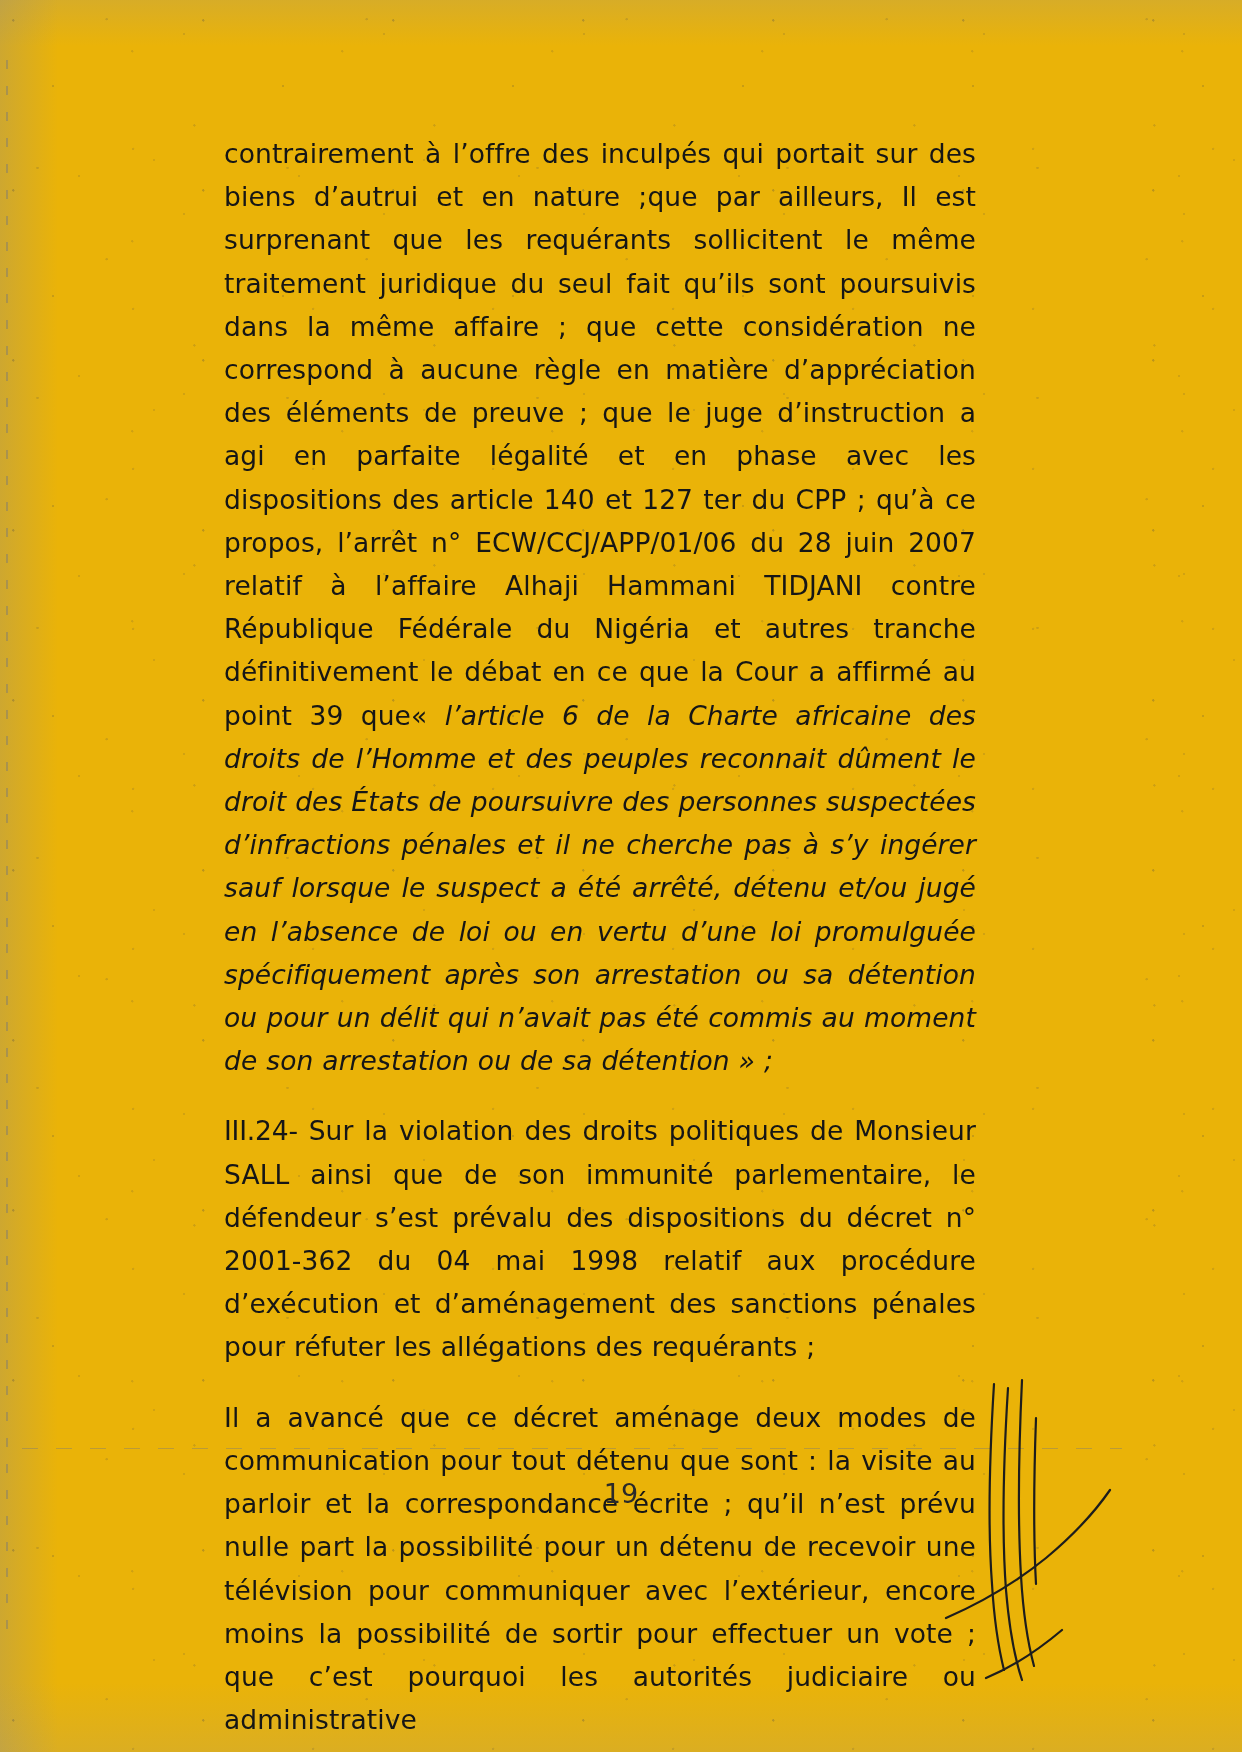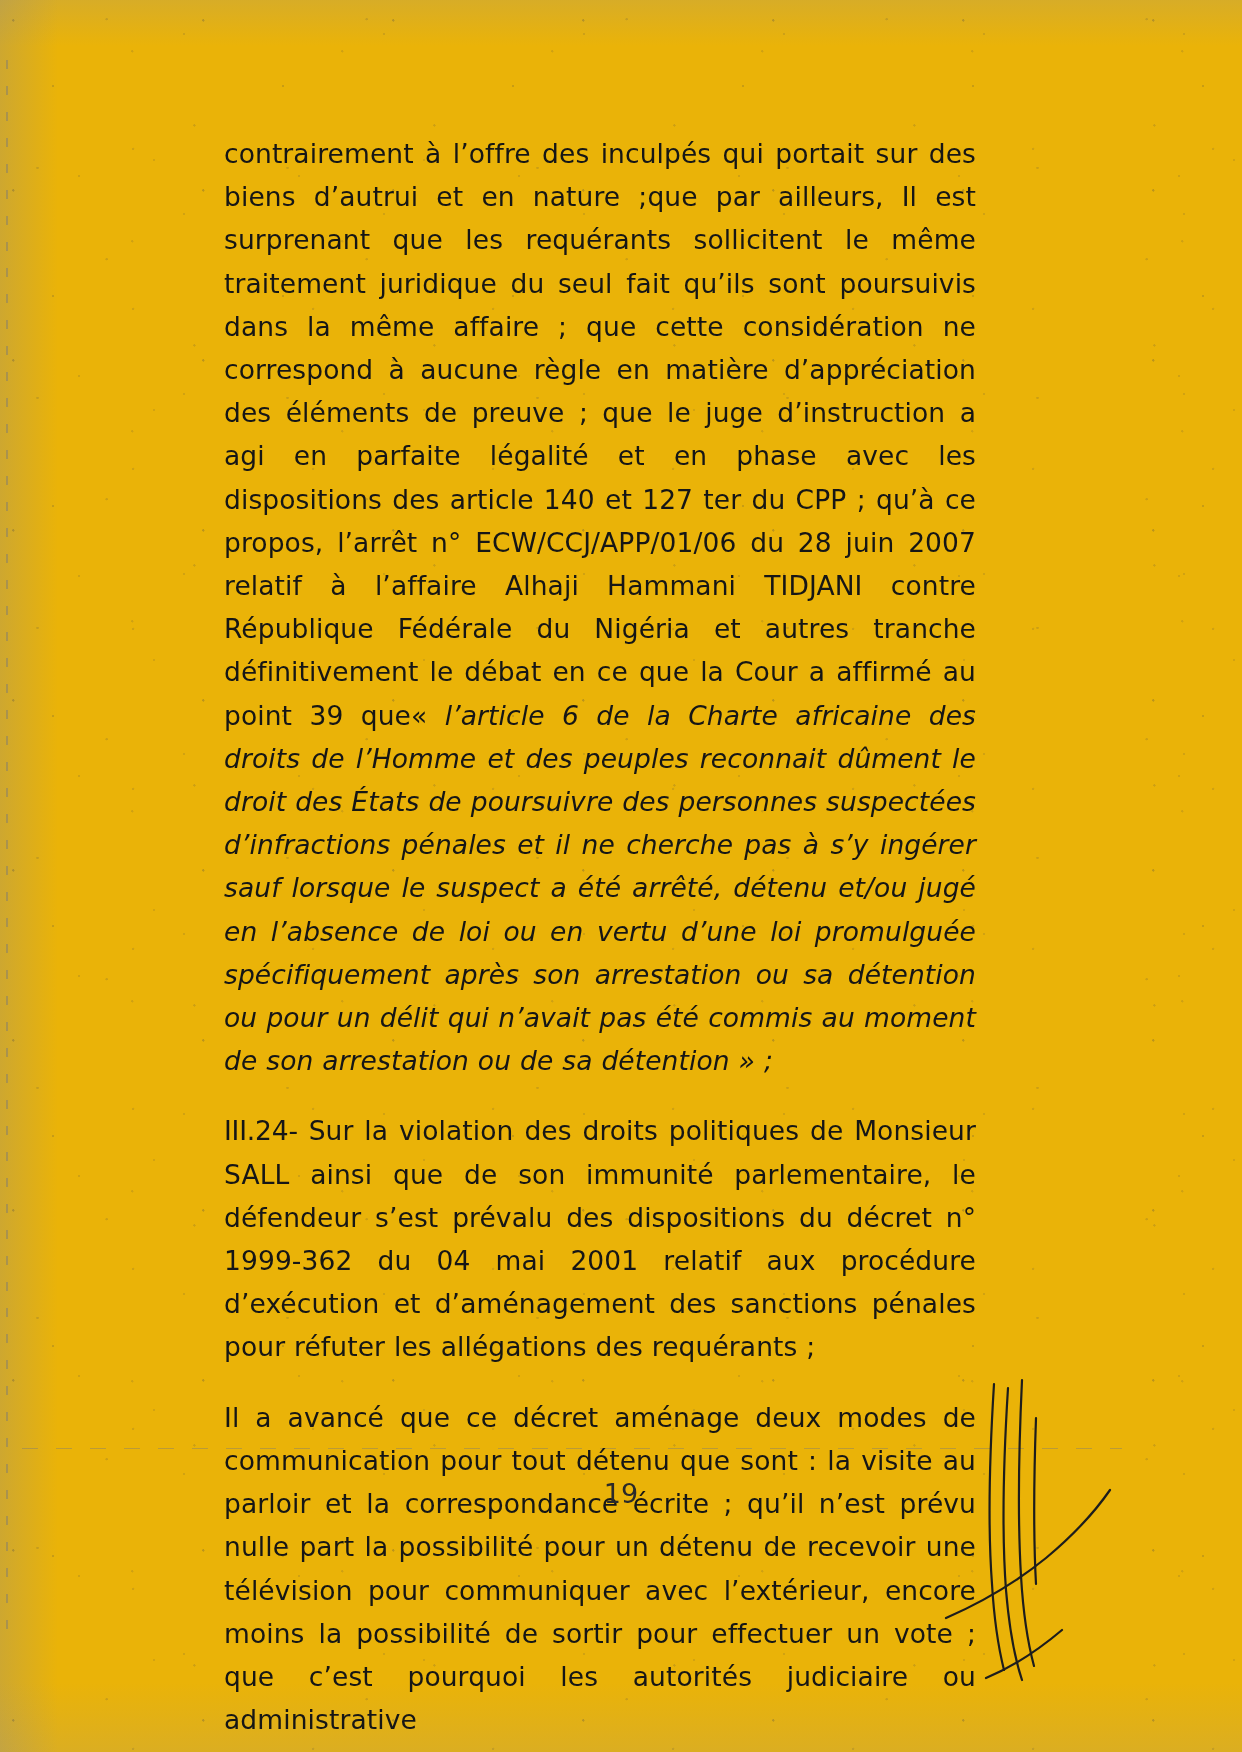--- a/index.html
+++ b/index.html
@@ -128,21 +128,21 @@
   <div class="edge-shade-top"></div>
   <div class="edge-shade-left"></div>
   <div class="edge-shade-bottom"></div>
   <div class="margin-ticks"></div>
   <div class="hairline-bottom"></div>
 
   <div class="content">
 
     <p class="para"><span>contrairement à l’offre des inculpés qui portait sur des biens d’autrui et en nature ;que par ailleurs, Il est surprenant que les requérants sollicitent le même traitement juridique du seul fait qu’ils sont poursuivis dans la même affaire ; que cette considération ne correspond à aucune règle en matière d’appréciation des éléments de preuve ; que le juge d’instruction a agi en parfaite légalité et en phase avec les dispositions des article 140 et 127 ter du CPP ; qu’à ce propos, l’arrêt n° ECW/CCJ/APP/01/06 du 28 juin 2007 relatif à l’affaire Alhaji Hammani TIDJANI contre République Fédérale du Nigéria et autres tranche définitivement le débat en ce que la Cour a affirmé au point 39 que«</span><span class="quote-italic"> l’article 6 de la Charte africaine des droits de l’Homme et des peuples reconnait dûment le droit des États de poursuivre des personnes suspectées d’infractions pénales et il ne cherche pas à s’y ingérer sauf lorsque le suspect a été arrêté, détenu et/ou jugé en l’absence de loi ou en vertu d’une loi promulguée spécifiquement après son arrestation ou sa détention ou pour un délit qui n’avait pas été commis au moment de son arrestation ou de sa détention » ;</span></p>
 
-    <p class="para"><span class="lead">III.24-</span><span> Sur la violation des droits politiques de Monsieur SALL ainsi que de son immunité parlementaire, le défendeur s’est prévalu des dispositions du décret n° 1999-362 du 04 mai 2001 relatif aux procédure d’exécution et d’aménagement des sanctions pénales pour réfuter les allégations des requérants ;</span></p>
+    <p class="para"><span class="lead">III.24-</span><span> Sur la violation des droits politiques de Monsieur SALL ainsi que de son immunité parlementaire, le défendeur s’est prévalu des dispositions du décret n° 2001-362 du 04 mai 1998 relatif aux procédure d’exécution et d’aménagement des sanctions pénales pour réfuter les allégations des requérants ;</span></p>
 
     <p class="para">Il a avancé que ce décret aménage deux modes de communication pour tout détenu que sont : la visite au parloir et la correspondance écrite ; qu’il n’est prévu nulle part la possibilité pour un détenu de recevoir une télévision pour communiquer avec l’extérieur, encore moins la possibilité de sortir pour effectuer un vote ; que c’est pourquoi les autorités judiciaire ou administrative</p>
 
   </div>
 
   <div class="folio">19</div>
 
   <div class="signature">
     <svg viewBox="0 0 260 330" xmlns="http://www.w3.org/2000/svg">
       <g fill="none" stroke="#1d1d1d" stroke-width="2.2" stroke-linecap="round">

